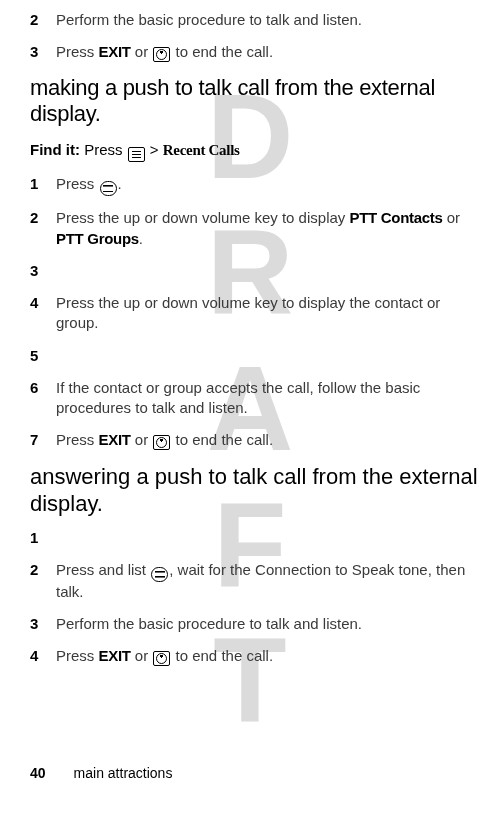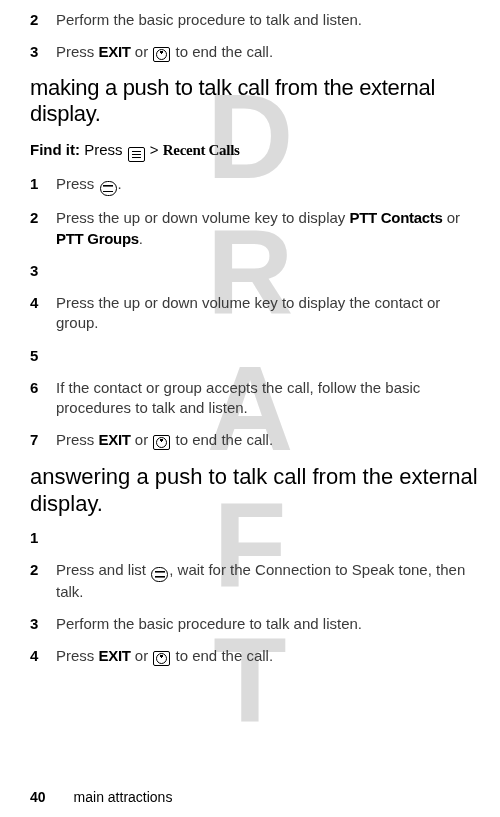--- a/index.html
+++ b/index.html
@@ -81,21 +81,21 @@
     .icon.ptt::before { content: ""; display:block; width: 10px; height: 7px;
        background: linear-gradient(#000,#000) 0 0/100% 1.6px no-repeat,
                    linear-gradient(#000,#000) 0 100%/100% 1.6px no-repeat;
     }
     .icon.ptt { border-radius: 8px; }
     .icon.end::before { content: ""; width: 9px; height: 9px; border: 1.4px solid #000; border-radius: 50%;
        background: radial-gradient(circle at 50% 25%, #000 1.5px, transparent 1.6px);
     }
     .footer {
       position: absolute;
-      bottom: 12px;
+      bottom: 36px;
       left: 30px;
       font-size: 14px;
     }
     .footer .pagenum { font-weight: bold; margin-right: 28px; }
   </style>
 </head>
 <body>
 
 <div class="watermark">DRAFT</div>
 

